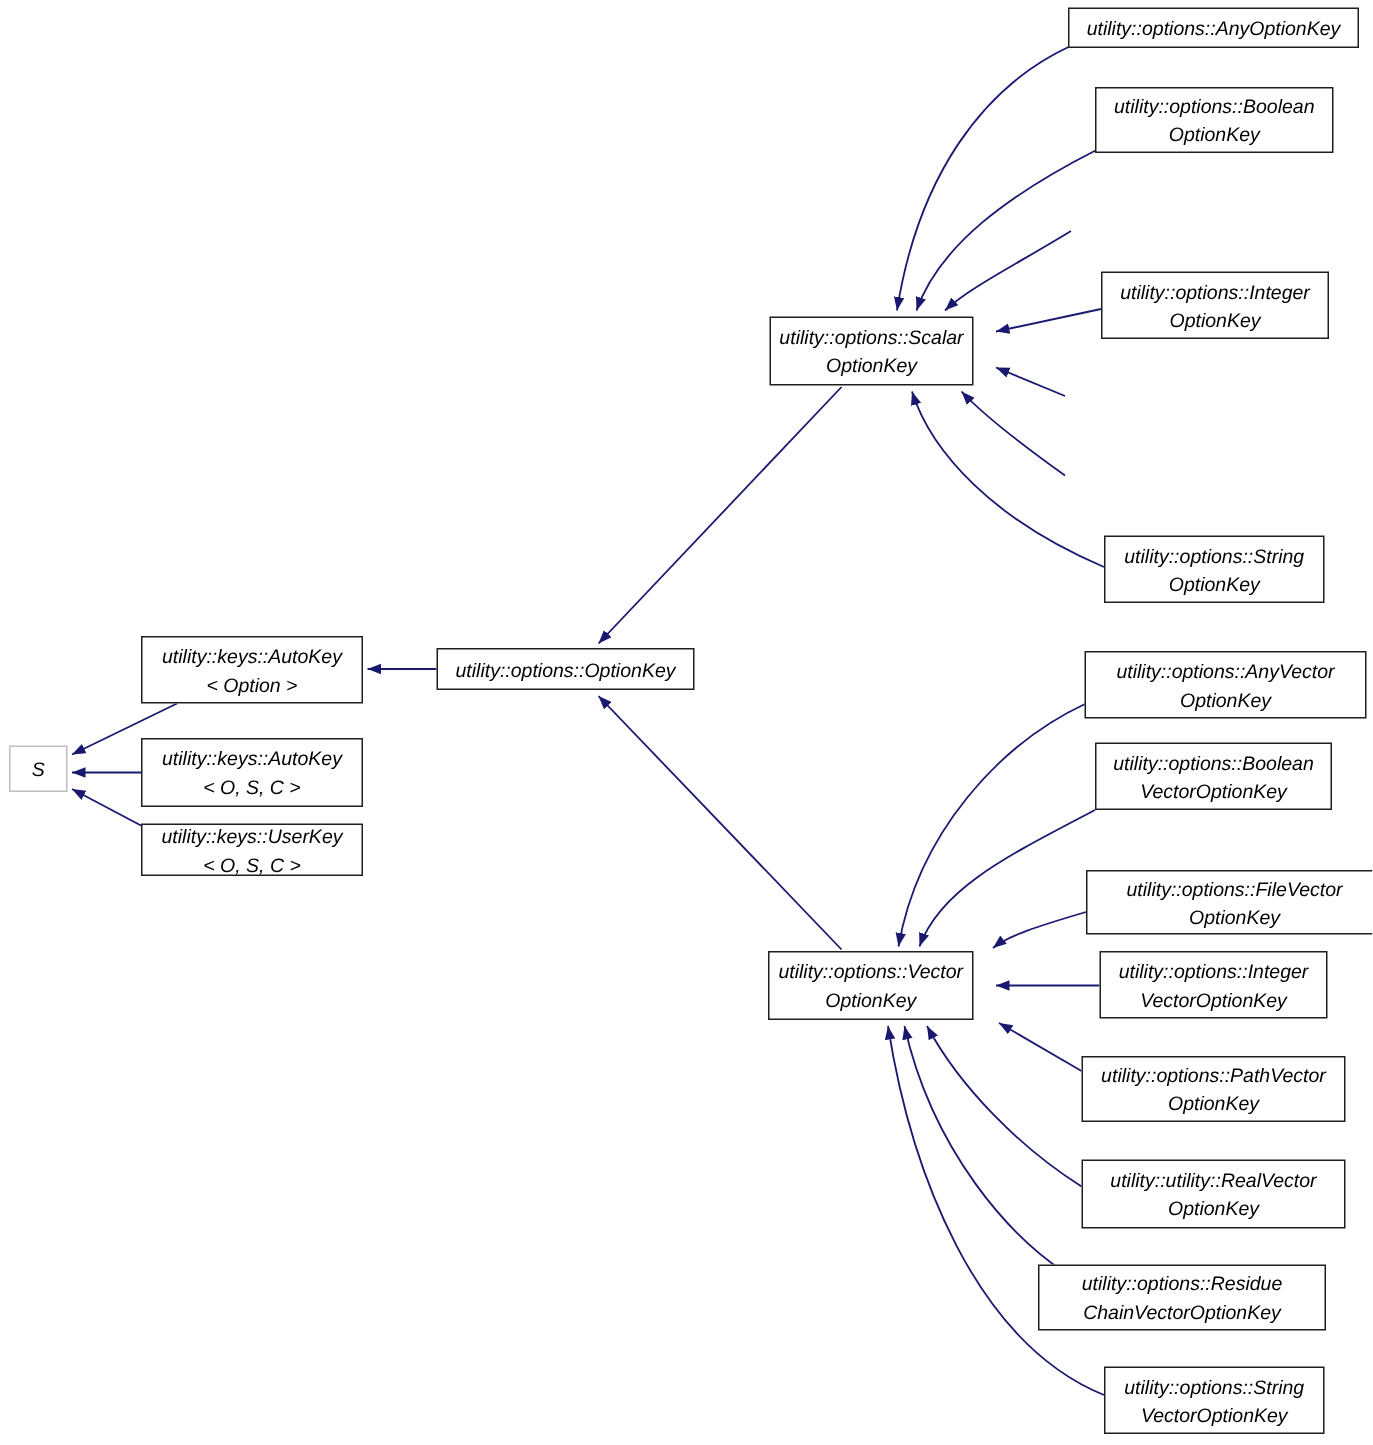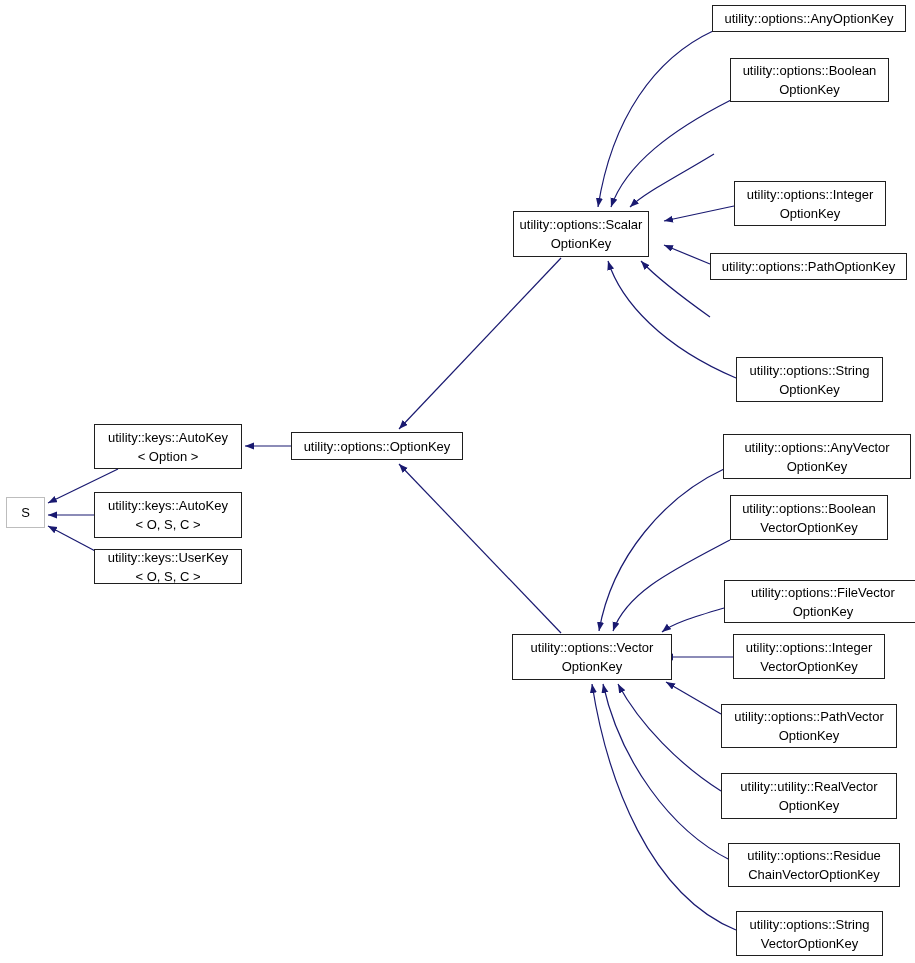--- a/index.html
+++ b/index.html
@@ -2,21 +2,21 @@
 <html><head>
 <meta charset="utf-8">
 <style>
   html,body{margin:0;padding:0;background:#ffffff;}
   #canvas{position:relative;width:915px;height:963px;background:#ffffff;overflow:hidden;
           font-family:"Liberation Sans","DejaVu Sans",sans-serif;}
   #edges{position:absolute;left:0;top:0;width:915px;height:963px;}
   .node{position:absolute;box-sizing:border-box;background:#ffffff;border:1px solid #1f1f1f;
         display:flex;align-items:center;justify-content:center;text-align:center;
         color:#000;font-size:13px;line-height:19px;cursor:pointer;}
-  .node .lbl{white-space:pre;}
+  .node .lbl{white-space:pre;font-style:italic;}
   .node.truncated{border-color:#bdbdbd;cursor:default;}
   .edge{fill:none;stroke:#191970;stroke-width:1.2;}
 </style>
 </head>
 <body>
 
 <div id="canvas">
 
   <svg id="edges" width="915" height="963" viewBox="0 0 915 963" xmlns="http://www.w3.org/2000/svg">
     <defs>
@@ -65,38 +65,35 @@
     </div>
 
   <div class="node" style="left:291px;top:432px;width:172px;height:28px">
       <span class="lbl">utility::options::OptionKey</span>
     </div>
 
   <div class="node" style="left:513px;top:211px;width:136px;height:46px">
       <span class="lbl">utility::options::Scalar
 OptionKey</span>
     </div>
-  <div class="node" style="left:512px;top:634px;width:160px;height:46px">
+  <div class="node" style="left:512px;top:634px;width:137px;height:46px">
       <span class="lbl">utility::options::Vector
 OptionKey</span>
     </div>
 
   <div class="node" style="left:712px;top:5px;width:194px;height:27px">
       <span class="lbl">utility::options::AnyOptionKey</span>
     </div>
   <div class="node" style="left:730px;top:58px;width:159px;height:44px">
       <span class="lbl">utility::options::Boolean
 OptionKey</span>
     </div>
   <div class="node" style="left:734px;top:181px;width:152px;height:45px">
       <span class="lbl">utility::options::Integer
 OptionKey</span>
-    </div>
-  <div class="node" style="left:710px;top:253px;width:197px;height:27px">
-      <span class="lbl">utility::options::PathOptionKey</span>
     </div>
   <div class="node" style="left:736px;top:357px;width:147px;height:45px">
       <span class="lbl">utility::options::String
 OptionKey</span>
     </div>
 
   <div class="node" style="left:723px;top:434px;width:188px;height:45px">
       <span class="lbl">utility::options::AnyVector
 OptionKey</span>
     </div>
@@ -113,21 +110,21 @@
 VectorOptionKey</span>
     </div>
   <div class="node" style="left:721px;top:704px;width:176px;height:44px">
       <span class="lbl">utility::options::PathVector
 OptionKey</span>
     </div>
   <div class="node" style="left:721px;top:773px;width:176px;height:46px">
       <span class="lbl">utility::utility::RealVector
 OptionKey</span>
     </div>
-  <div class="node" style="left:728px;top:843px;width:172px;height:44px">
+  <div class="node" style="left:692px;top:843px;width:192px;height:44px">
       <span class="lbl">utility::options::Residue
 ChainVectorOptionKey</span>
     </div>
   <div class="node" style="left:736px;top:911px;width:147px;height:45px">
       <span class="lbl">utility::options::String
 VectorOptionKey</span>
     </div>
 
 </div>
 

